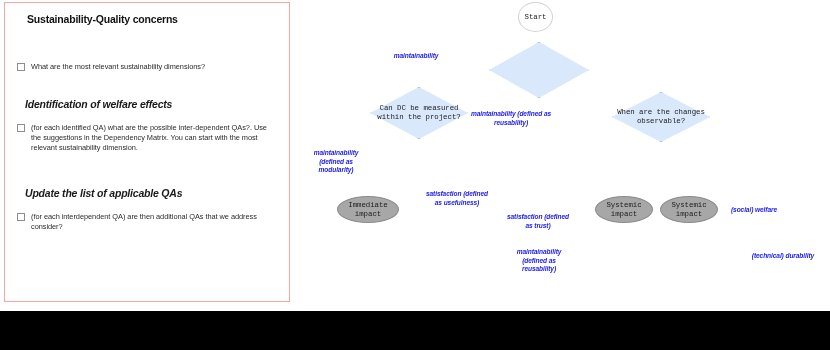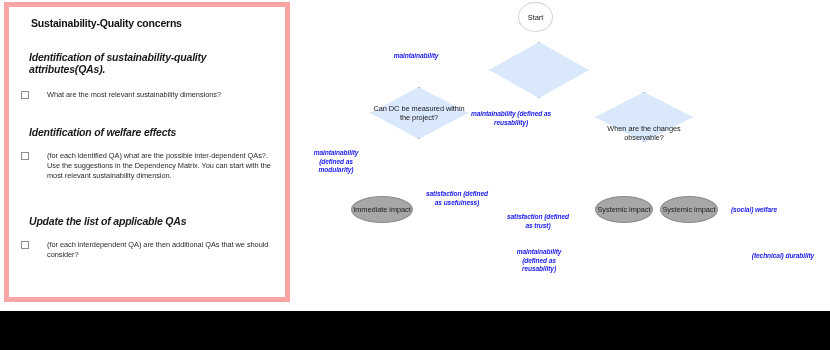--- a/index.html
+++ b/index.html
@@ -27,21 +27,21 @@
   }
 
   
   #checklist-card {
     position: absolute;
     left: 4px;
     top: 2px;
     width: 286px;
     height: 300px;
     background: #ffffff;
-    border: 5px solid #fca5a5;
+    border: 1px solid #fca5a5;
     box-sizing: border-box;
     padding: 8px 10px 0 10px;
   }
   .card-title {
     font-size: 10.5px;
     font-weight: bold;
     color: #111111;
     letter-spacing: -0.2px;
     margin: 2px 0 0 12px;
   }
@@ -76,21 +76,20 @@
     margin-top: 1px;
     margin-right: 6px;
     box-sizing: border-box;
   }
   .chk-label {
     font-size: 7.4px;
     line-height: 10px;
     color: #2b2b2b;
     letter-spacing: -0.05px;
     max-width: 256px;
-    margin-left: 12px;
   }
   .gap-a { height: 22px; }
   .gap-b { height: 26px; }
   .gap-c { height: 34px; }
 
   
   .node {
     position: absolute;
     display: flex;
     align-items: center;
@@ -98,20 +97,21 @@
     text-align: center;
     box-sizing: border-box;
   }
   .node-text {
     font-size: 7.4px;
     line-height: 9px;
     color: #1b1b1b;
     letter-spacing: -0.05px;
     position: relative;
     z-index: 2;
+    font-family: Liberation Mono, monospace;
   }
   .ellipse-start {
     border-radius: 50%;
     background: #ffffff;
     border: 1px solid #d2d2d2;
   }
   .diamond {
     background: transparent;
   }
   .diamond .dshape {
@@ -148,21 +148,20 @@
 <div id="screen">
 
   <div id="board">
 
     <div id="checklist-card">
 
       <div class="card-title">Sustainability-Quality concerns</div>
 
       <div class="gap-a"></div>
 
-      <div class="section-head">Identification of sustainability-quality attributes(QAs).</div>
 
       <div style="height:10px"></div>
 
       <div class="chk-row">
         <span class="chk-box"></span>
         <span class="chk-label">What are the most relevant sustainability dimensions?</span>
       </div>
 
       <div class="gap-b"></div>
 
@@ -176,46 +175,46 @@
       </div>
 
       <div class="gap-c"></div>
 
       <div class="section-head">Update the list of applicable QAs</div>
 
       <div style="height:8px"></div>
 
       <div class="chk-row">
         <span class="chk-box"></span>
-        <span class="chk-label">(for each interdependent QA) are then additional QAs that we should consider?</span>
+        <span class="chk-label">(for each interdependent QA) are then additional QAs that we address consider?</span>
       </div>
 
     </div>
 
     <div class="node ellipse-start" style="left:518px; top:2px; width:35px; height:30px;">
       <span class="node-text">Start</span>
     </div>
 
     <div class="node diamond" style="left:489px; top:42px; width:100px; height:56px;">
       <span class="dshape"></span>
     </div>
 
     <div class="node diamond" style="left:370px; top:87px; width:98px; height:52px;">
       <span class="dshape"></span>
       <span class="node-text">Can DC be measured
 within the project?</span>
     </div>
 
-    <div class="node diamond" style="left:595px; top:92px; width:98px; height:50px;align-items:flex-end;">
+    <div class="node diamond" style="left:612px; top:92px; width:98px; height:50px;">
       <span class="dshape"></span>
       <span class="node-text">When are the changes
 observable?</span>
     </div>
 
-    <div class="node pill" style="left:337px; top:196px; width:62px; height:27px;margin-left:14px;">
+    <div class="node pill" style="left:337px; top:196px; width:62px; height:27px;">
       <span class="node-text">Immediate
 impact</span>
     </div>
 
     <div class="node pill" style="left:595px; top:196px; width:58px; height:27px;">
       <span class="node-text">Systemic
 impact</span>
     </div>
 
     <div class="node pill" style="left:660px; top:196px; width:58px; height:27px;justify-content:center;">

